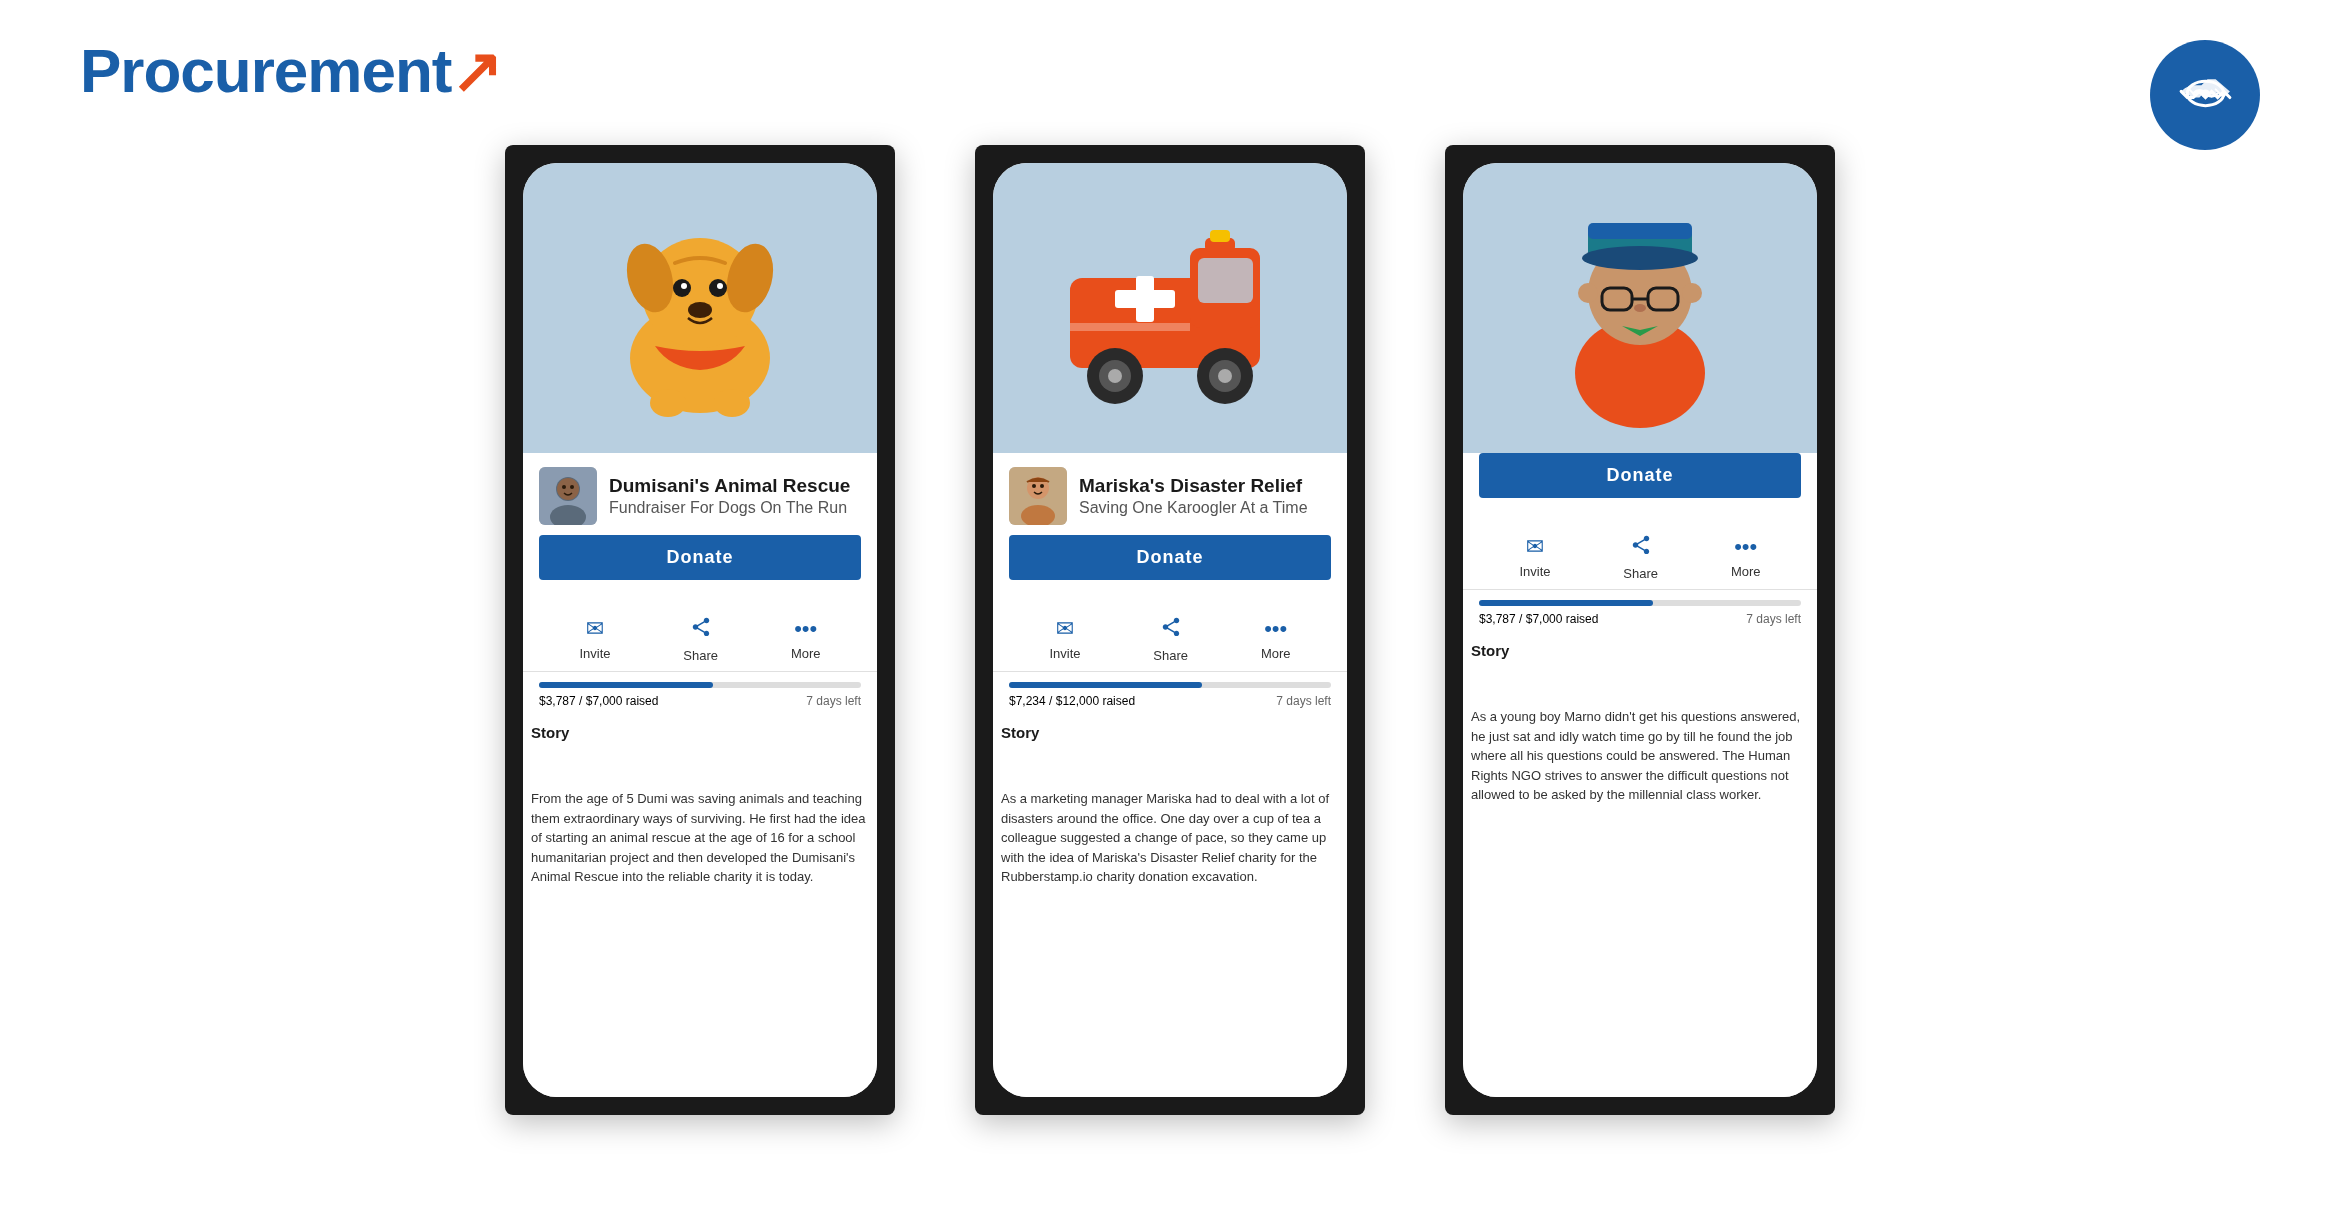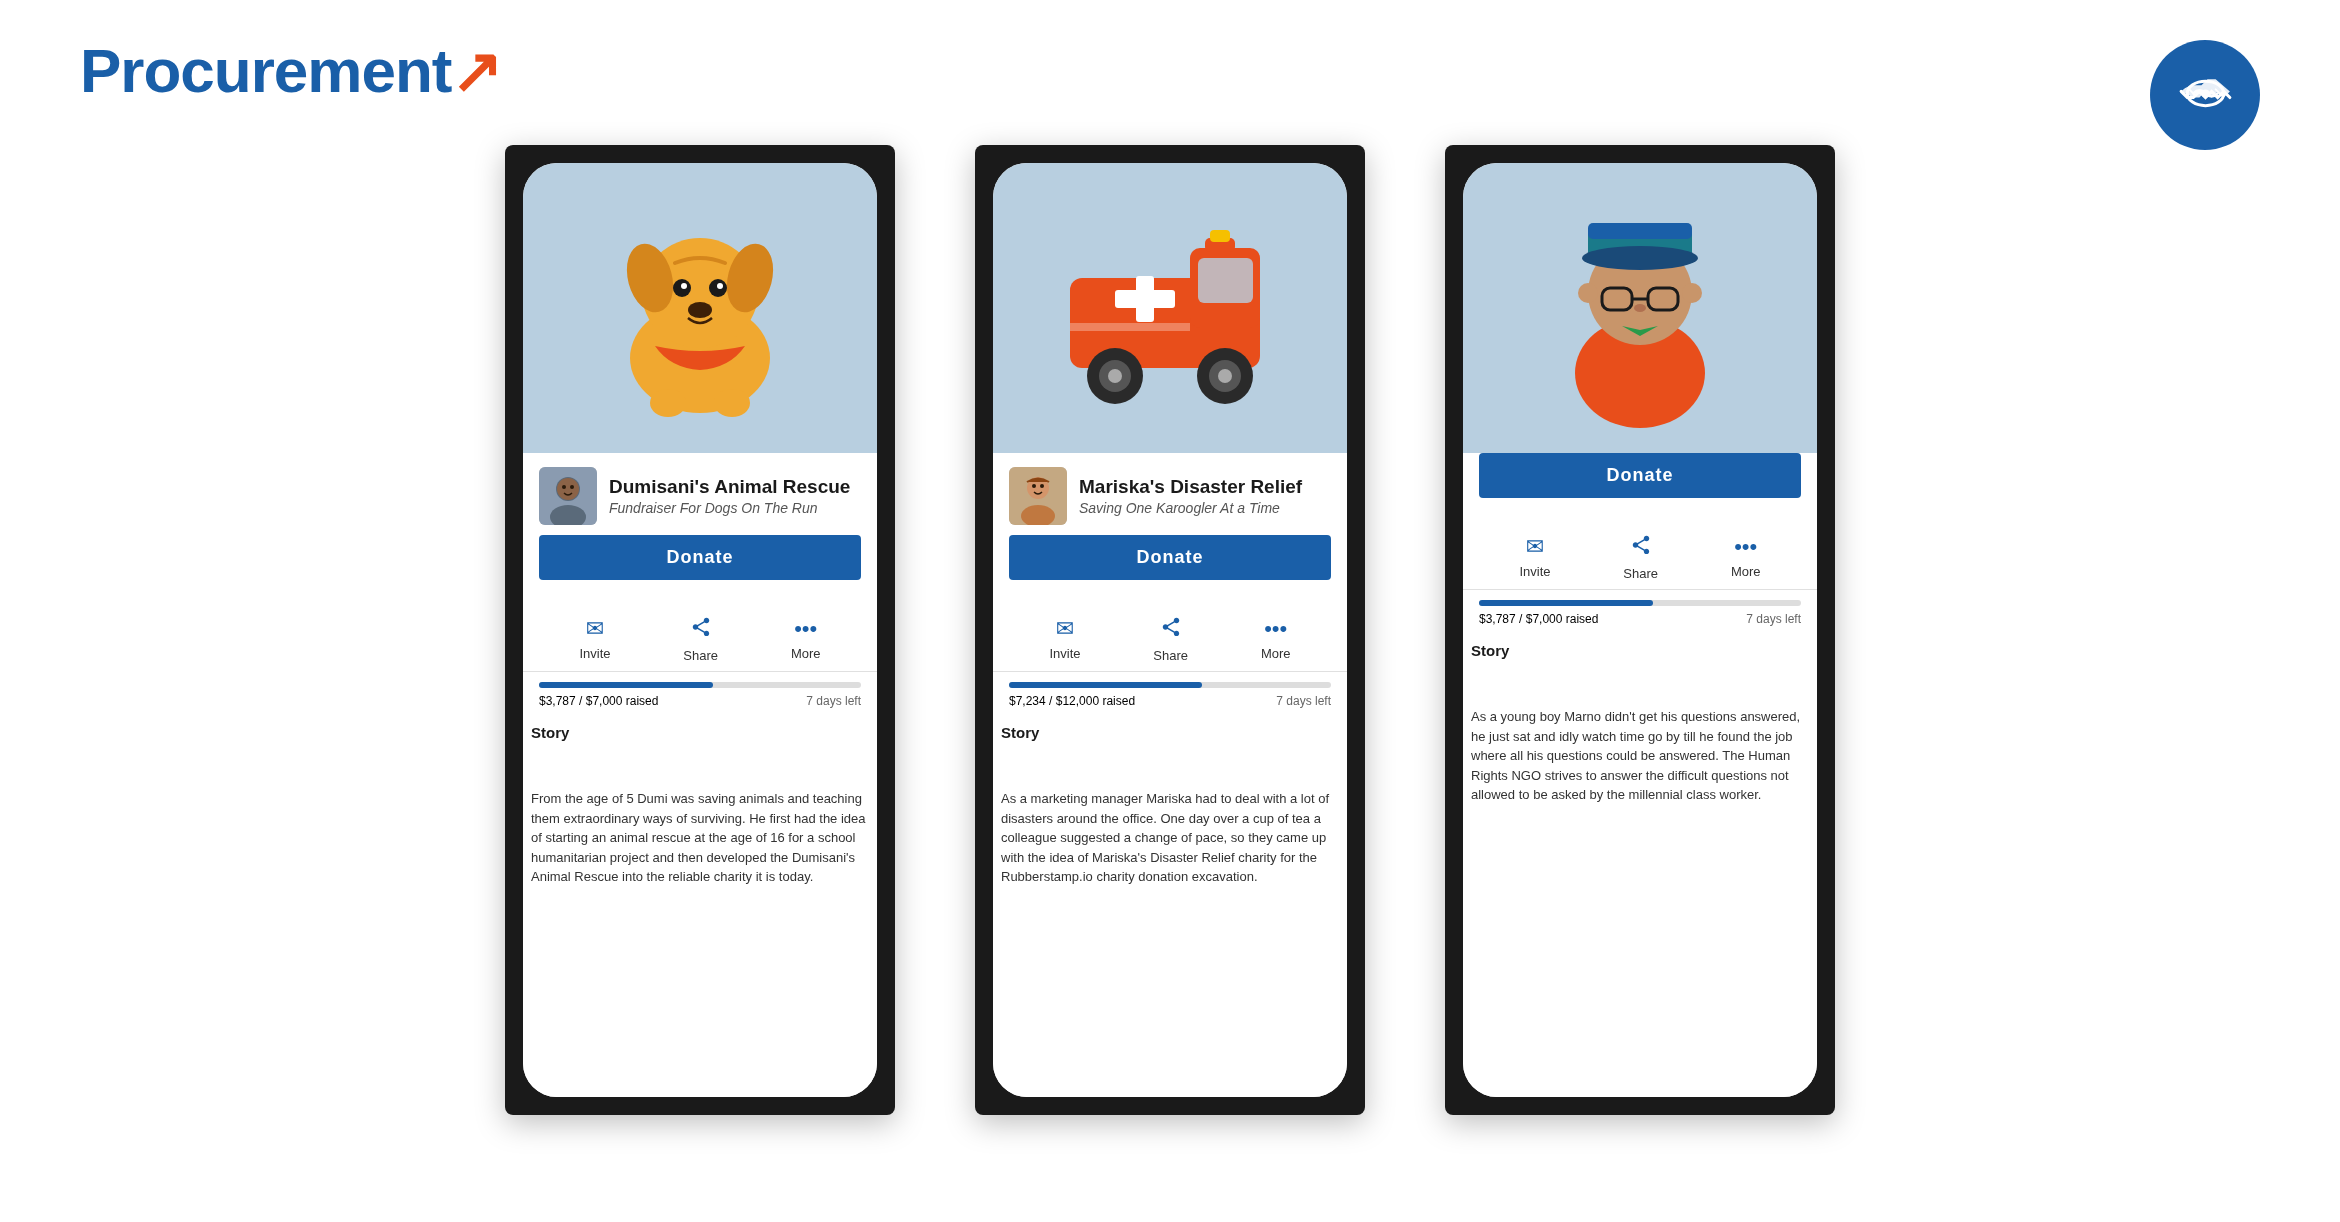--- a/index.html
+++ b/index.html
@@ -139,24 +139,23 @@
       flex-shrink: 0;
       background: #ccc;
     }
     .profile-text h2 {
       font-size: 19px;
       font-weight: 700;
       color: #1a1a1a;
       line-height: 1.2;
     }
     .profile-text p {
-      font-size: 14px;
+      font-size: 16px;
       color: #555;
       margin-top: 2px;
-      font-style: italic;
     }
 
     
     .donate-btn {
       margin: 0 16px 24px;
       background: #1a5fa8;
       color: white;
       border: none;
       border-radius: 4px;
       padding: 12px;

